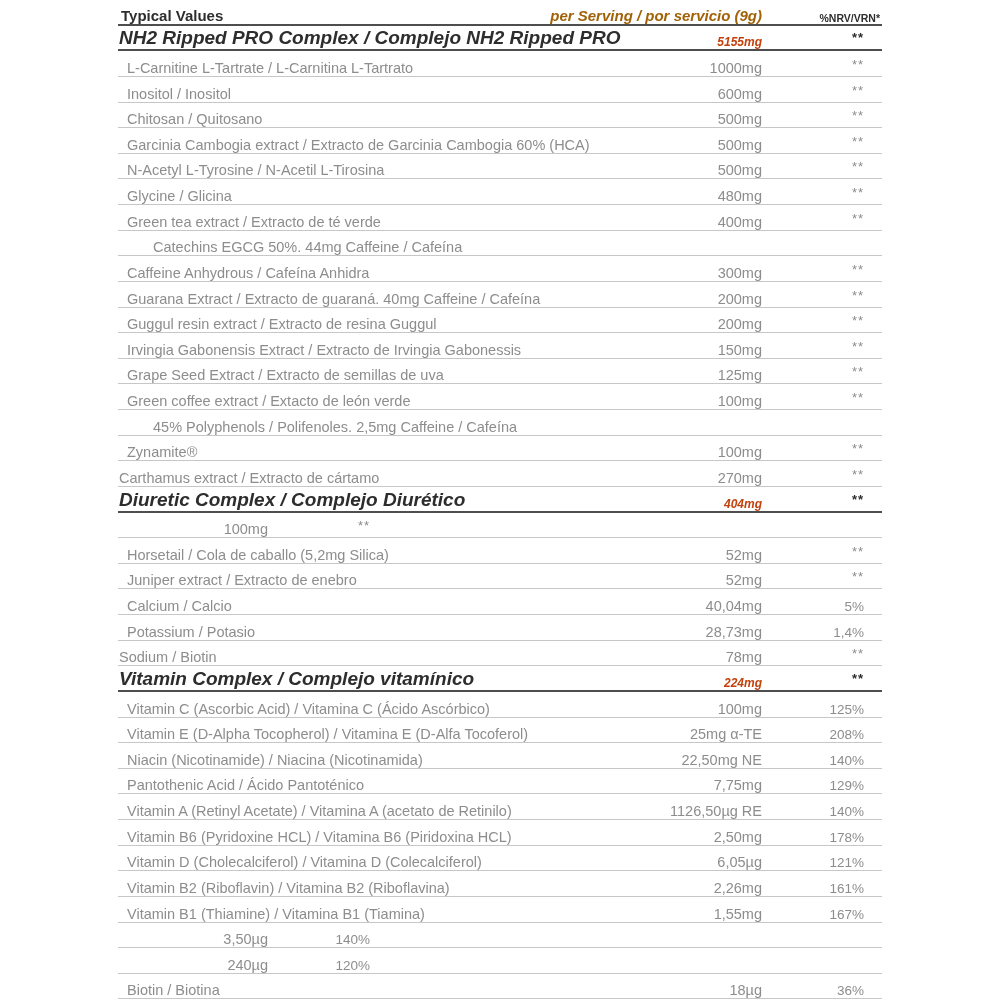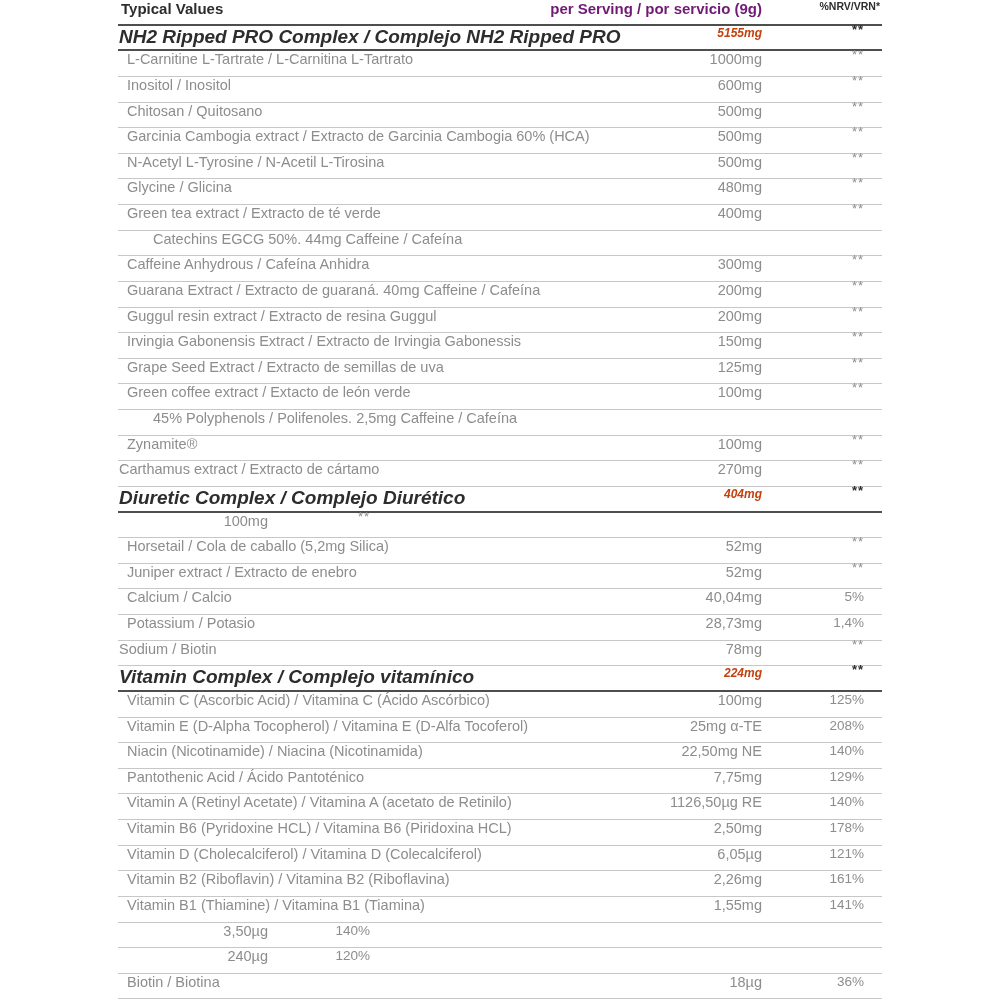--- a/index.html
+++ b/index.html
@@ -17,21 +17,21 @@
   }
   .facts-table {
     position: absolute;
     left: 118px;
     top: 0;
     width: 764px;
     filter: blur(0.45px);
   }
   .row {
     display: flex;
-    align-items: flex-start;
+    align-items: flex-end;
     height: 25.64px;
     box-sizing: border-box;
     border-bottom: 1px solid #c7c7c7;
   }
   .row.header-row,
   .row.section {
     border-bottom: 2px solid #4e4e4e;
   }
   .cell-name {
     flex: 1;
@@ -96,23 +96,24 @@
   .header-row .cell-name {
     padding-left: 3px;
     color: #2d2d2d;
     font-weight: bold;
     font-size: 15px;
   }
   .header-row .cell-serving {
     flex-shrink: 0;
     text-align: right;
     white-space: nowrap;
-    color: #701a75;
+    color: #a16207;
     font-weight: bold;
     font-size: 15px;
+    font-style: italic;
   }
   .header-row .cell-nrv {
     color: #2d2d2d;
     font-weight: bold;
     font-size: 10.5px;
     padding-right: 2px;
     letter-spacing: 0;
   }
 </style>
 </head>
@@ -291,21 +292,21 @@
         <span class="cell-nrv">121%</span>
       </div>
       <div class="row item">
         <span class="cell-name">Vitamin B2 (Riboflavin) / Vitamina B2 (Riboflavina)</span>
         <span class="cell-amount">2,26mg</span>
         <span class="cell-nrv">161%</span>
       </div>
       <div class="row item">
         <span class="cell-name">Vitamin B1 (Thiamine) / Vitamina B1 (Tiamina)</span>
         <span class="cell-amount">1,55mg</span>
-        <span class="cell-nrv">141%</span>
+        <span class="cell-nrv">167%</span>
       </div>
       <div class="row item">
         <span class="cell-amount">3,50µg</span>
         <span class="cell-nrv">140%</span>
       </div>
       <div class="row item">
         <span class="cell-amount">240µg</span>
         <span class="cell-nrv">120%</span>
       </div>
       <div class="row item">

